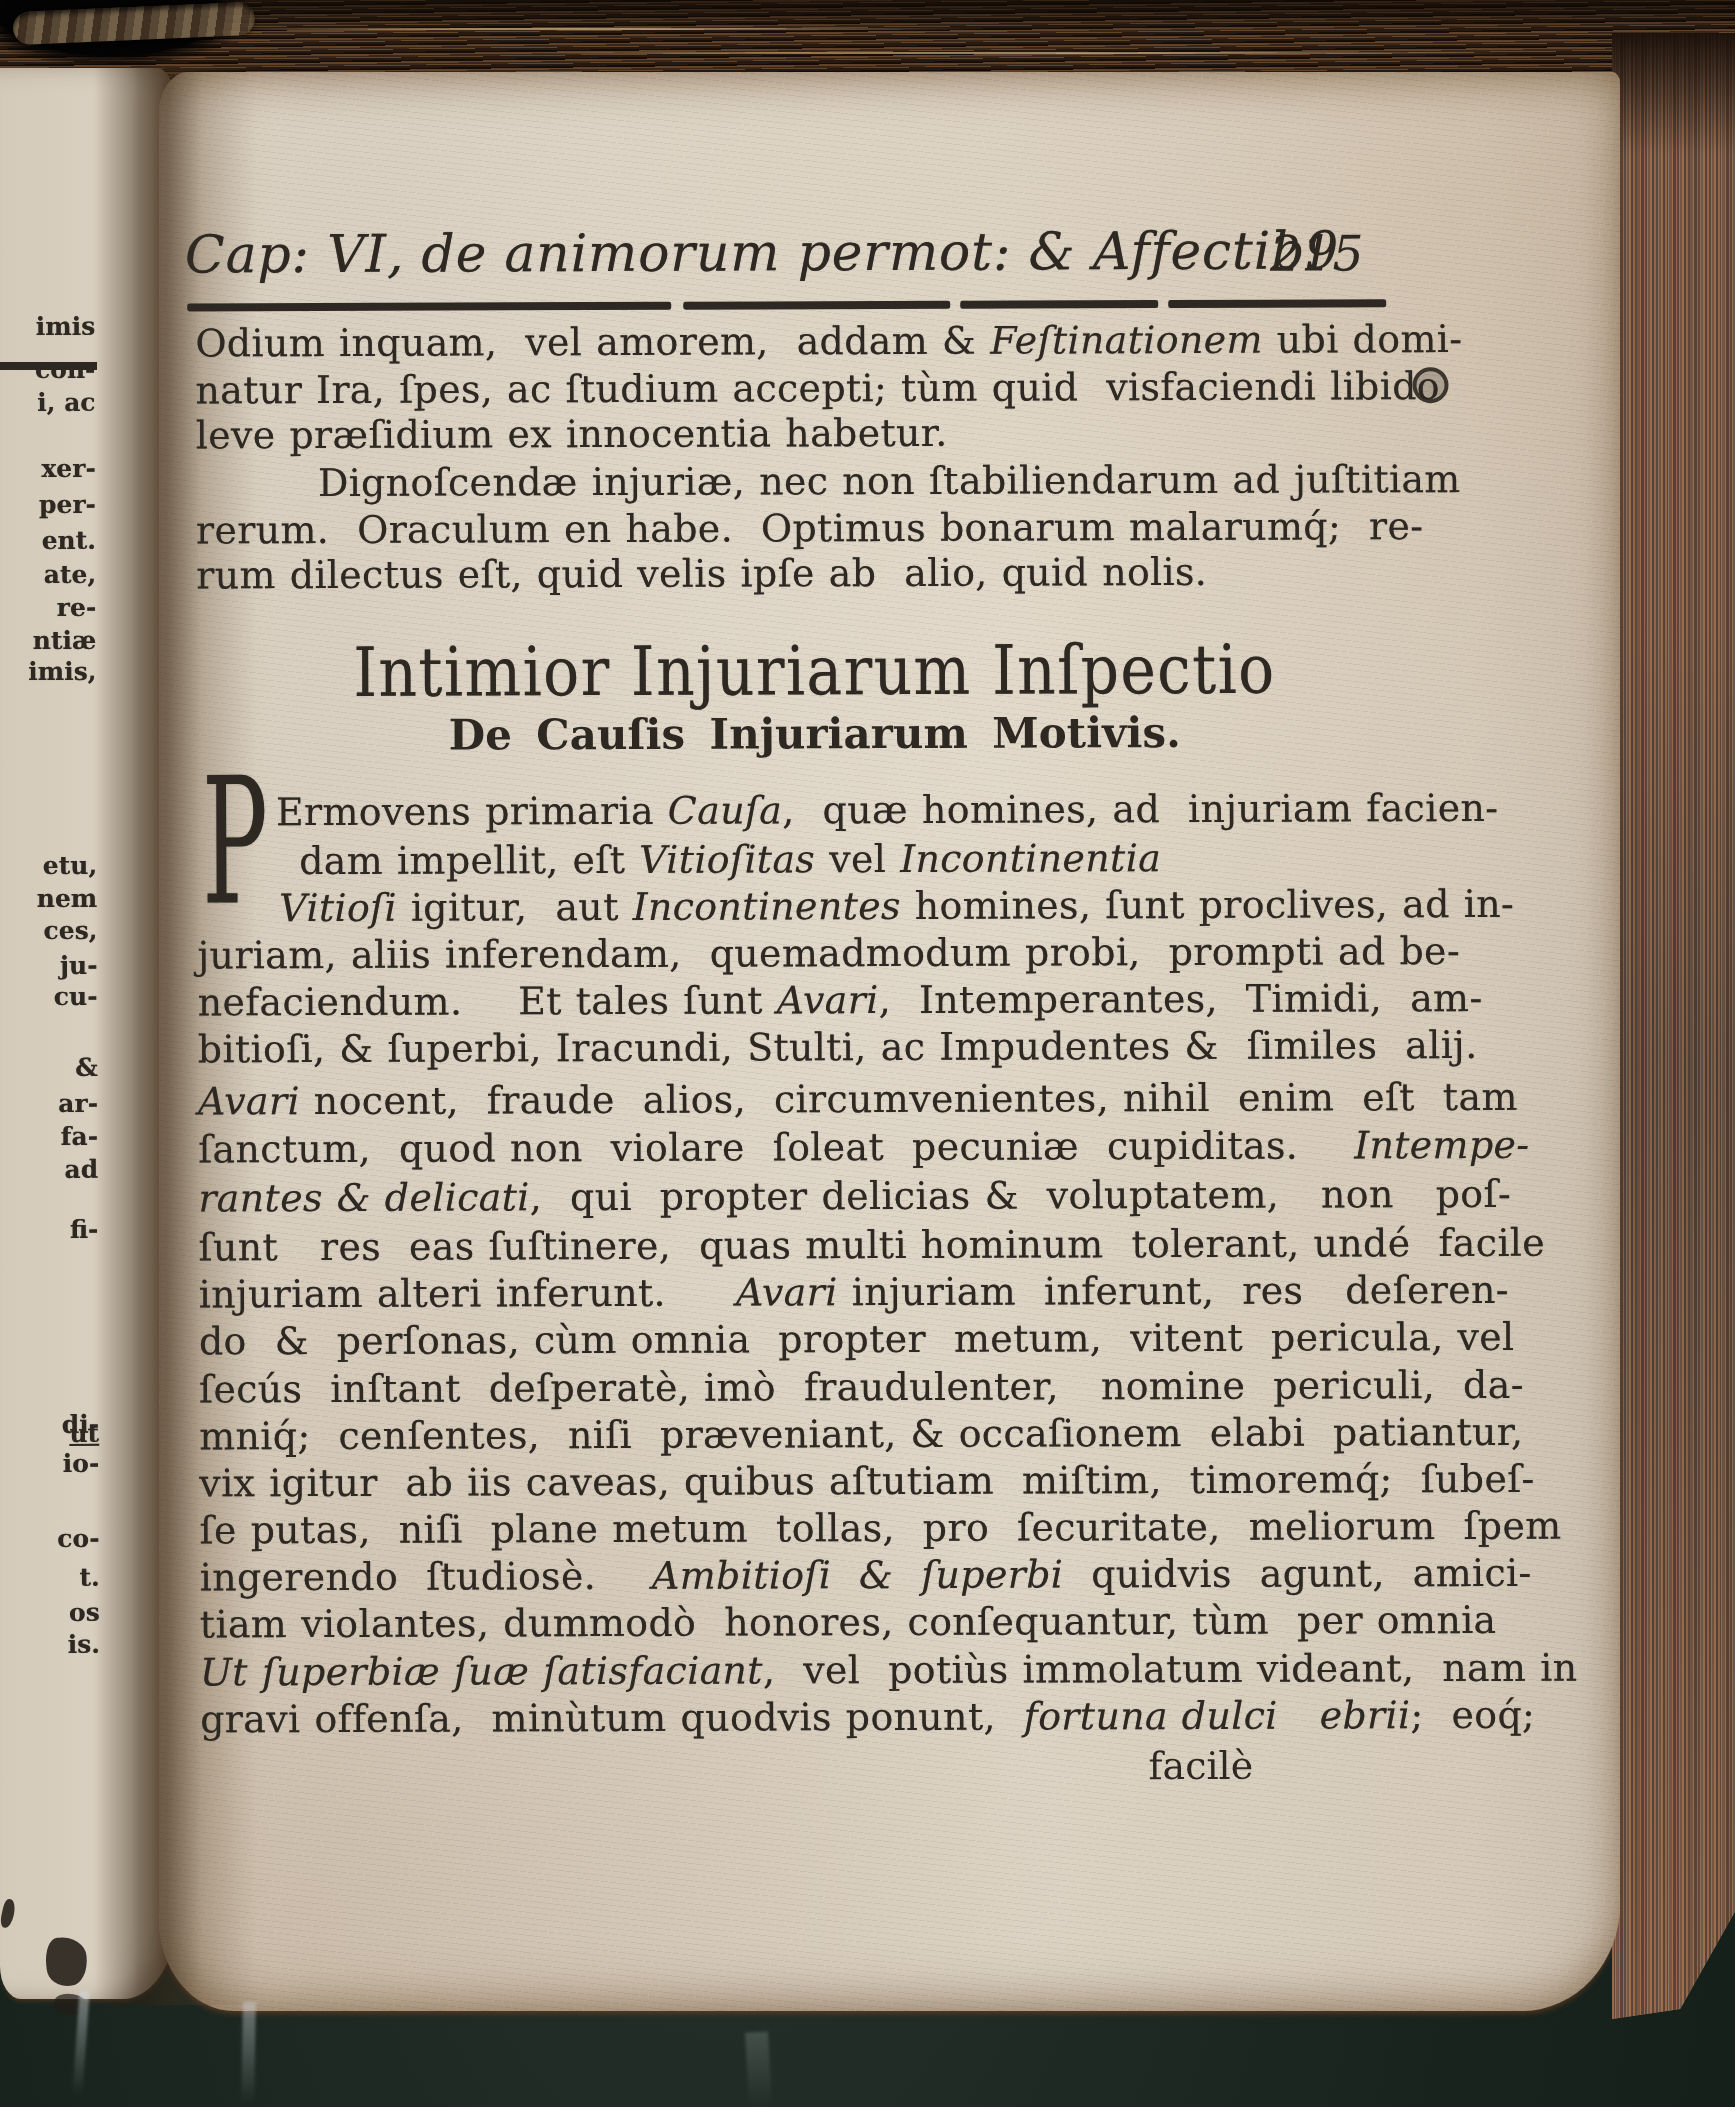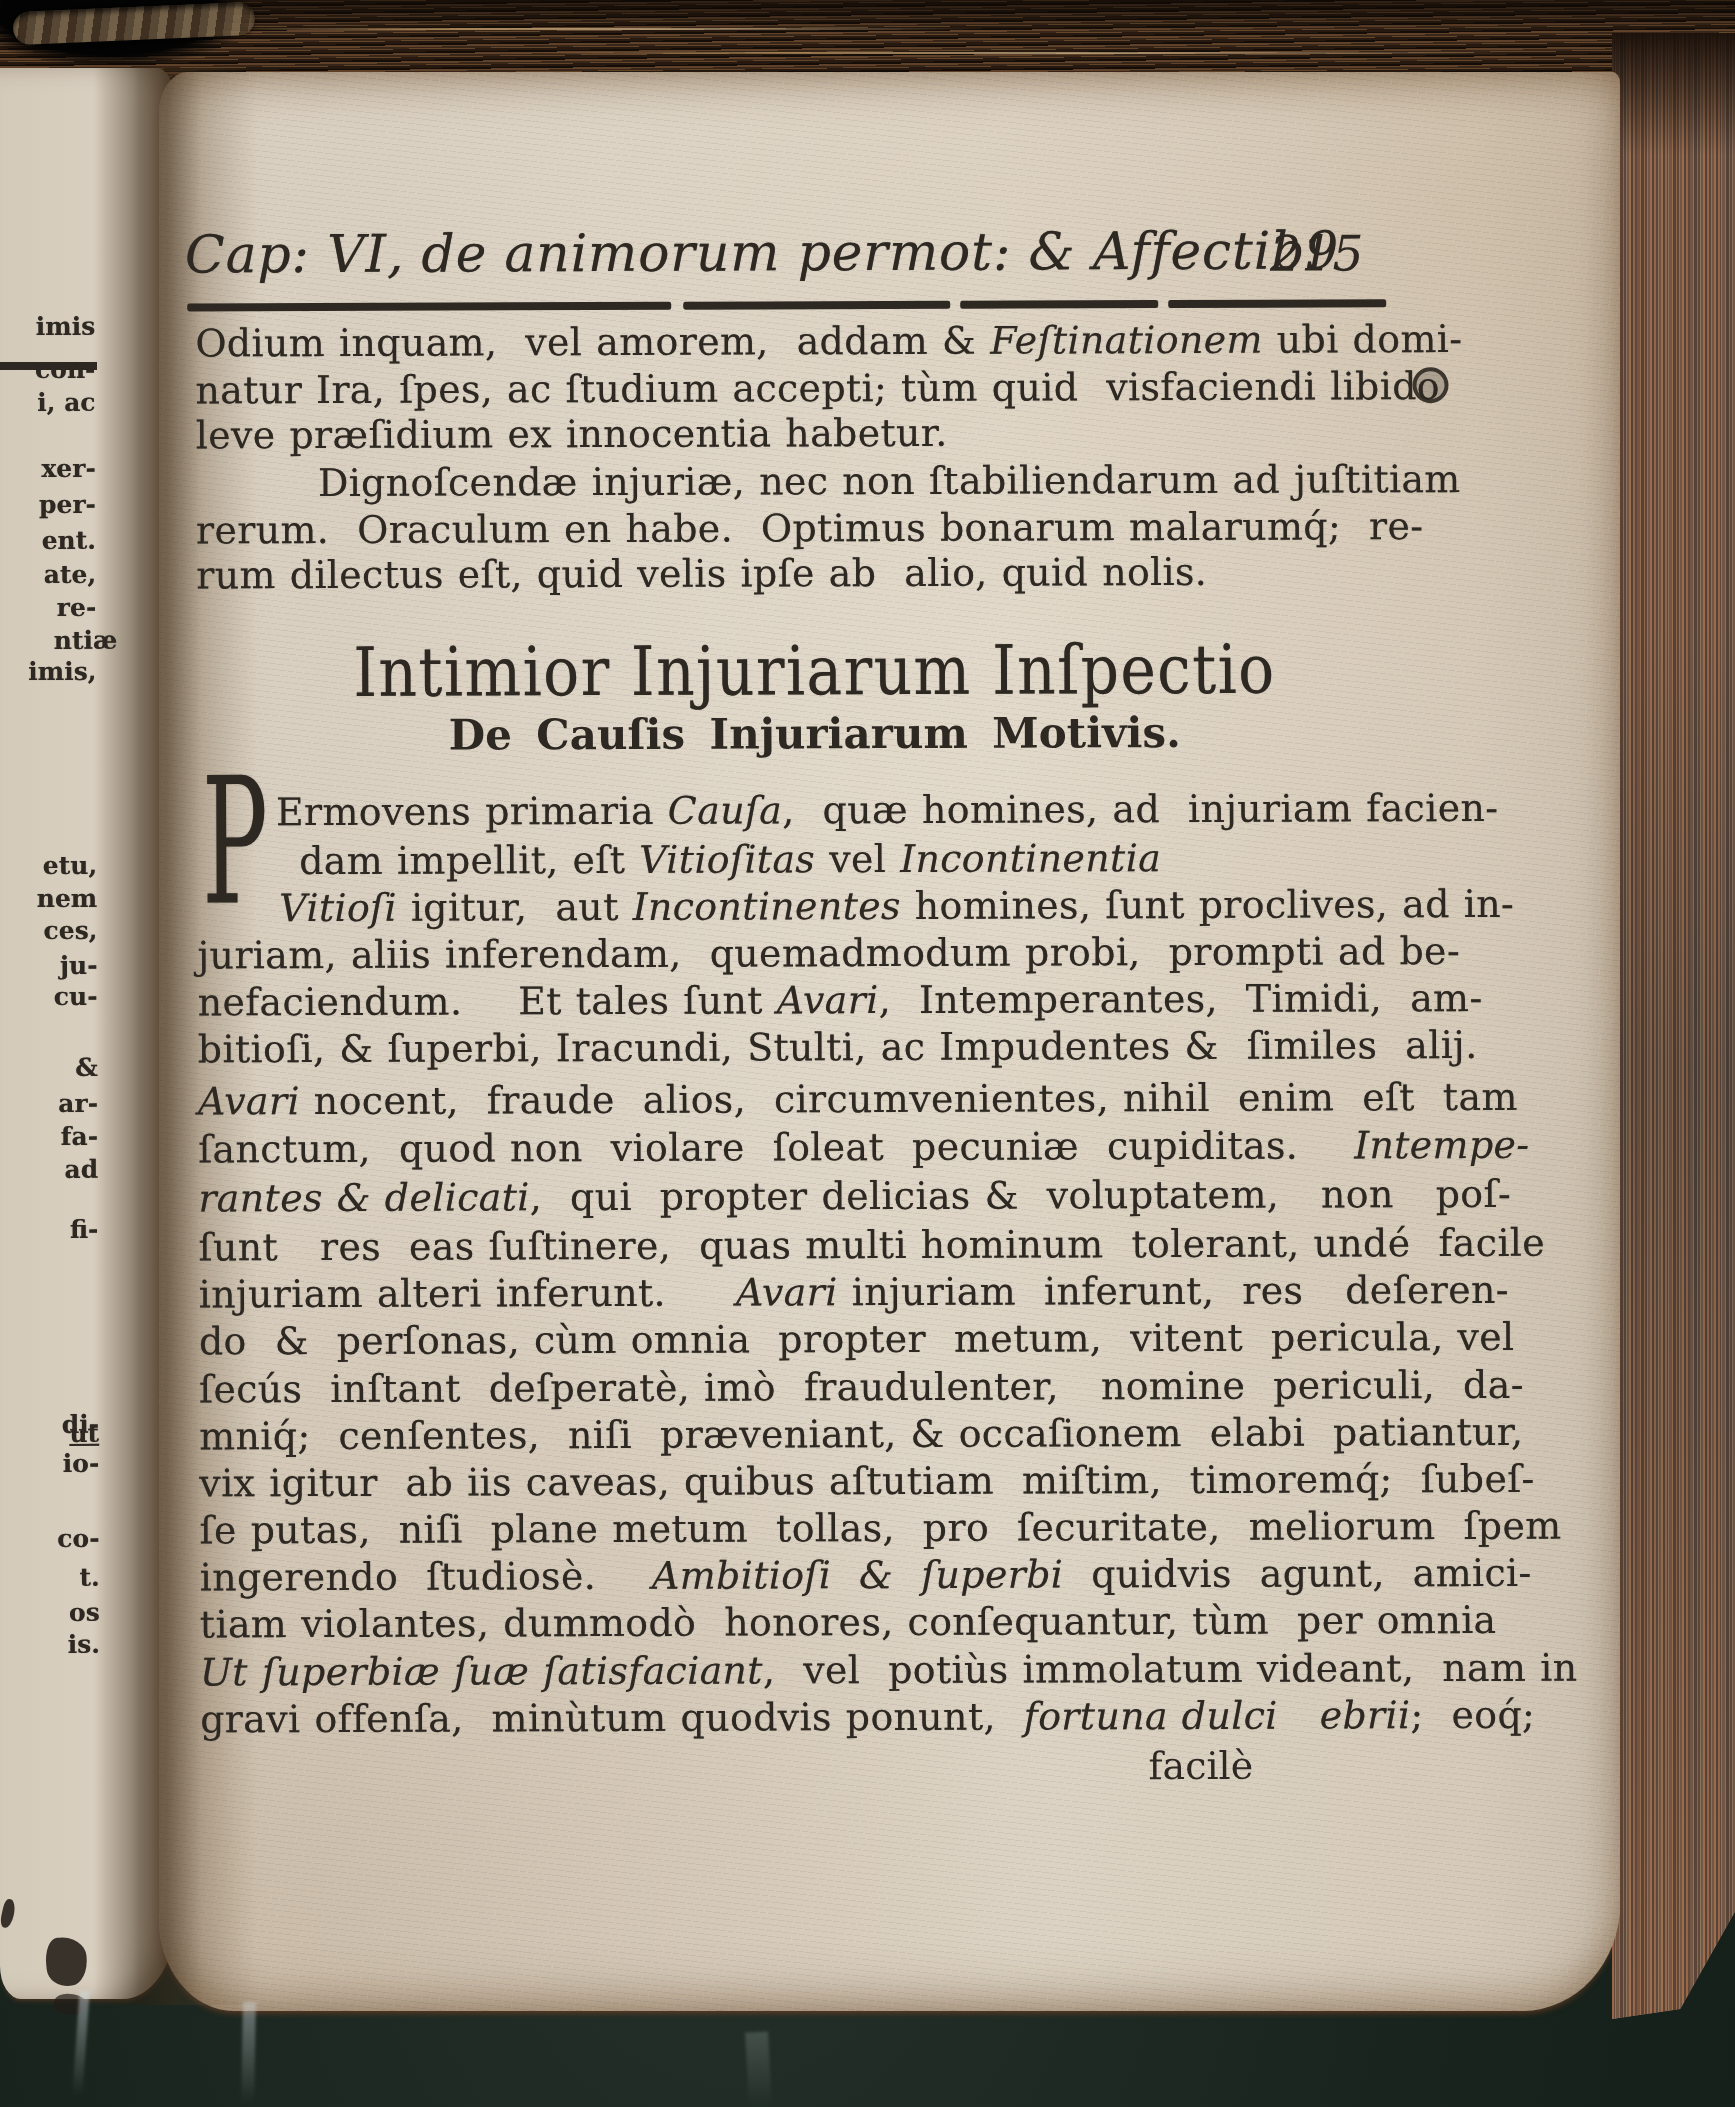--- a/index.html
+++ b/index.html
@@ -142,21 +142,21 @@
 
     <div>
         <div class="frag" style="top: 313px;">imis</div>
         <div class="frag" style="top: 356px; text-align: right;">con-</div>
         <div class="frag" style="top: 389px;">i, ac</div>
         <div class="frag" style="top: 455px;">xer-</div>
         <div class="frag" style="top: 491px;">per-</div>
         <div class="frag" style="top: 527px;">ent.</div>
         <div class="frag" style="top: 561px;">ate,</div>
         <div class="frag" style="top: 594px;">re-</div>
-        <div class="frag" style="top: 627px; padding-left: 21px;">ntiæ</div>
+        <div class="frag" style="top: 627px;">ntiæ</div>
         <div class="frag" style="top: 658px;">imis,</div>
         <div class="frag" style="top: 852px;">etu,</div>
         <div class="frag" style="top: 885px;">nem</div>
         <div class="frag" style="top: 917px;">ces,</div>
         <div class="frag" style="top: 952px;">ju-</div>
         <div class="frag" style="top: 983px;">cu-</div>
         <div class="frag" style="top: 1054px;">&amp;</div>
         <div class="frag" style="top: 1090px;">ar-</div>
         <div class="frag" style="top: 1123px;">fa-</div>
         <div class="frag" style="top: 1156px;">ad</div>

